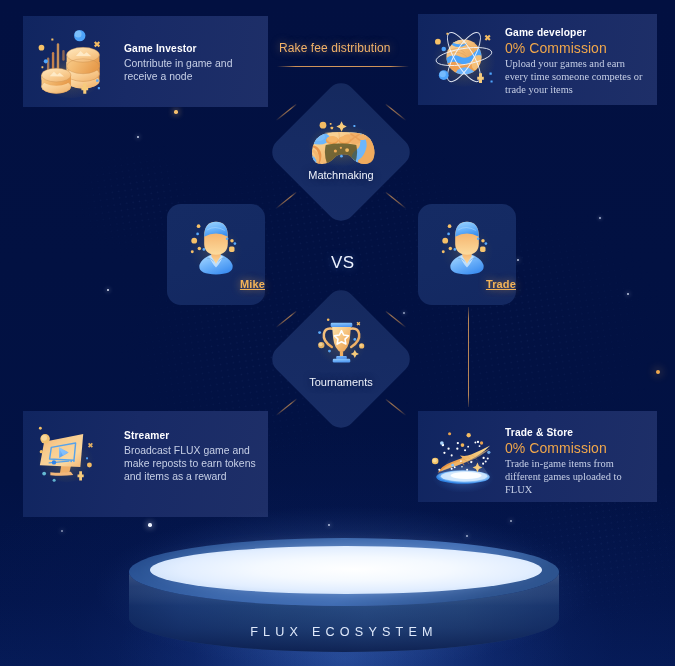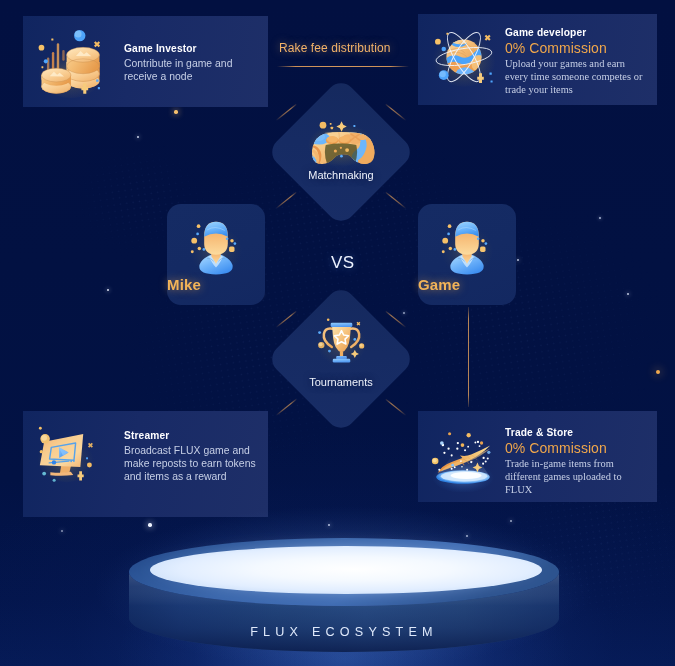--- a/index.html
+++ b/index.html
@@ -39,23 +39,23 @@
   .diamond .dsq{position:absolute;left:0;top:0;width:106px;height:106px;
     border-radius:15px;transform:rotate(45deg);
     background:linear-gradient(140deg,#15295e 0%,#162b63 45%,#182d66 100%);}
   .inner{position:absolute;text-align:center;}
   .d-label{color:#eef2fb;font-size:11px;line-height:13px;white-space:nowrap;
            text-shadow:0 0 7px rgba(10,20,60,.75);}
 
   
   .pcard{position:absolute;border-radius:14px;
     background:linear-gradient(160deg,#152b64 0%,#142a63 50%,#132861 100%);}
-  .p-label{position:absolute;width:100%;text-align:left;color:#f2b358;
-    font-size:15px;font-weight:700;letter-spacing:.15px;line-height:13px;
-    text-shadow:0 0 8px rgba(244,170,70,.6);}
+  .p-label{position:absolute;width:100%;text-align:right;color:#f2b358;
+    font-size:11px;font-weight:700;letter-spacing:.15px;line-height:13px;
+    text-shadow:0 0 8px rgba(244,170,70,.6);text-decoration:underline;}
   #vs{position:absolute;color:#eef3ff;font-size:17px;letter-spacing:.4px;
       line-height:17px;text-shadow:0 0 9px rgba(120,170,255,.40);}
 
   
   #rake{position:absolute;text-align:left;color:#f2b269;font-size:12px;
         line-height:13px;letter-spacing:.1px;text-shadow:0 0 8px rgba(243,180,105,.5);}
   #rake-line{position:absolute;height:1px;
     background:linear-gradient(90deg,rgba(196,132,72,0) 0%,rgba(214,150,88,.95) 14%,rgba(222,160,96,.95) 50%,rgba(214,150,88,.95) 86%,rgba(196,132,72,0) 100%);}
 
   
@@ -631,21 +631,21 @@
  <circle cx="14" cy="11.5" r="1.9" fill="#f5c069"></circle>
  <circle cx="14.8" cy="34.5" r="1.8" fill="#f5c069"></circle>
  <circle cx="7.5" cy="38" r="1.5" fill="#f5c069"></circle>
  <circle cx="48.5" cy="26.5" r="1.8" fill="#f5c069"></circle>
  <rect x="45.5" y="32.5" width="5.6" height="5.6" rx="1.6" fill="#f6c470"></rect>
  <circle cx="13" cy="19.5" r="1.4" fill="#5aabfb"></circle>
  <circle cx="19.5" cy="35.5" r="1.4" fill="#5aabfb"></circle>
  <circle cx="43.5" cy="24.5" r="1.3" fill="#5aabfb"></circle>
  <circle cx="51.5" cy="29.5" r="1.4" fill="#5aabfb"></circle>
 </svg></div>
-     <div class="p-label" style="left:0;top:74px">Game</div>
+     <div class="p-label" style="left:0;top:74px">Trade</div>
       </div>
     </div>
   <div id="vs" style="left: 331px; top: 254px;">VS</div>
 
   <div id="platform" style="left: 0px; top: 0px; width: 675px; height: 666px;">
 <svg width="675" height="666" viewBox="0 0 675 666">
  <defs>
    <linearGradient id="cylSide" x1="0" y1="0" x2="1" y2="0">
      <stop offset="0" stop-color="#15316a"></stop>
      <stop offset="0.12" stop-color="#1d3d79"></stop>

